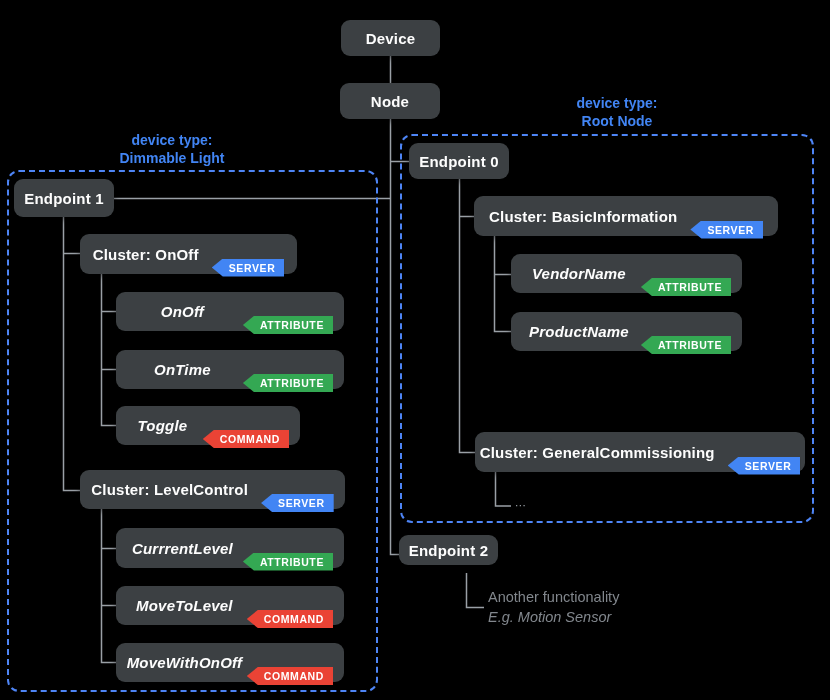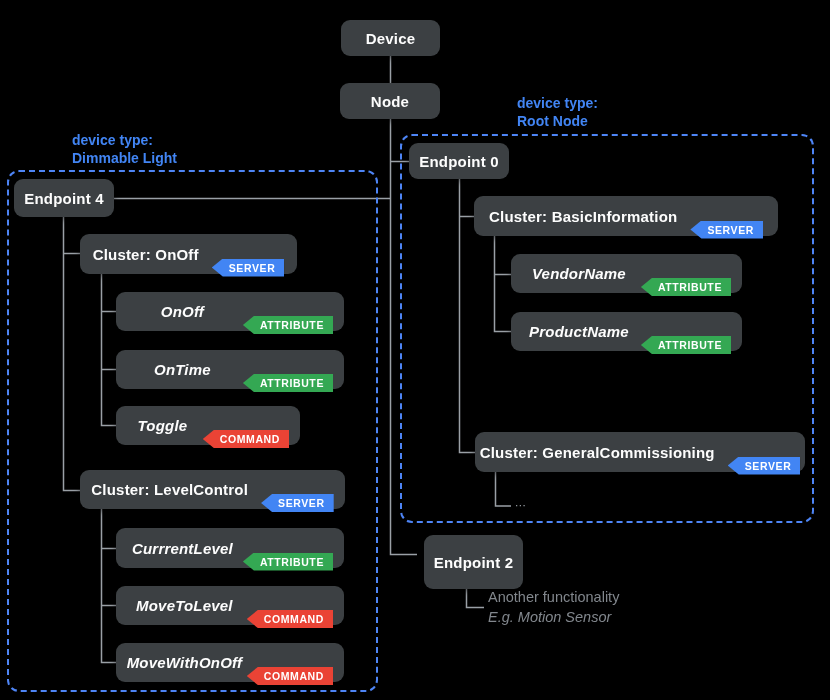--- a/index.html
+++ b/index.html
@@ -2,21 +2,21 @@
 <html><head>
 <meta charset="utf-8">
 <style>
   html,body{margin:0;padding:0;background:#000;}
   .stage{
     position:relative;width:830px;height:700px;background:#000;overflow:hidden;
     font-family:"Liberation Sans","DejaVu Sans",sans-serif;
   }
   .wires{position:absolute;inset:0;z-index:1;}
   .group{position:absolute;border:2px dashed #4e85f6;border-radius:12px;z-index:2;box-sizing:border-box;background:transparent;}
-  .group-label{position:absolute;z-index:2;color:#4285f4;font-weight:700;font-size:14px;line-height:18px;text-align:left;}
+  .group-label{position:absolute;z-index:2;color:#4285f4;font-weight:700;font-size:14px;line-height:18px;text-align:center;}
   .box{
     position:absolute;z-index:3;background:#3c4043;border-radius:9px;box-sizing:border-box;
     display:flex;align-items:center;color:#fdfdfd;font-weight:700;
     box-shadow:0 2px 6px rgba(0,0,0,.55);
   }
   .box .lbl{font-size:15px;letter-spacing:.2px;white-space:nowrap;}
   .center{justify-content:center;}
   .cluster{justify-content:center;gap:13px;padding:0 8px;}
   .row{padding-right:11px;}
   .row .lbl{flex:1;text-align:center;padding-left:6px;font-style:italic;}
@@ -75,26 +75,26 @@
   </div>
 
   <div class="box center" style="left:340px;top:83px;width:100px;height:36px">
     <span class="lbl">Node</span>
   </div>
   <div class="box center" style="left:341px;top:20px;width:99px;height:36px">
     <span class="lbl">Device</span>
   </div>
 
   <div class="box center" style="left:14px;top:179px;width:100px;height:38px">
-    <span class="lbl">Endpoint 4</span>
+    <span class="lbl">Endpoint 1</span>
   </div>
   <div class="box center" style="left:409px;top:143px;width:100px;height:36px">
     <span class="lbl">Endpoint 0</span>
   </div>
-  <div class="box center" style="left:424px;top:535px;width:99px;height:54px">
+  <div class="box center" style="left:399px;top:535px;width:99px;height:30px">
     <span class="lbl">Endpoint 2</span>
   </div>
 
   <div class="box cluster" style="left:80px;top:234px;width:217px;height:40px">
     <span class="lbl">Cluster: OnOff</span>
     <span class="badge b-server">SERVER</span>
   </div>
   <div class="box row" style="left:116px;top:292px;width:228px;height:39px">
     <span class="lbl">OnOff</span>
     <span class="badge b-attr">ATTRIBUTE</span>

